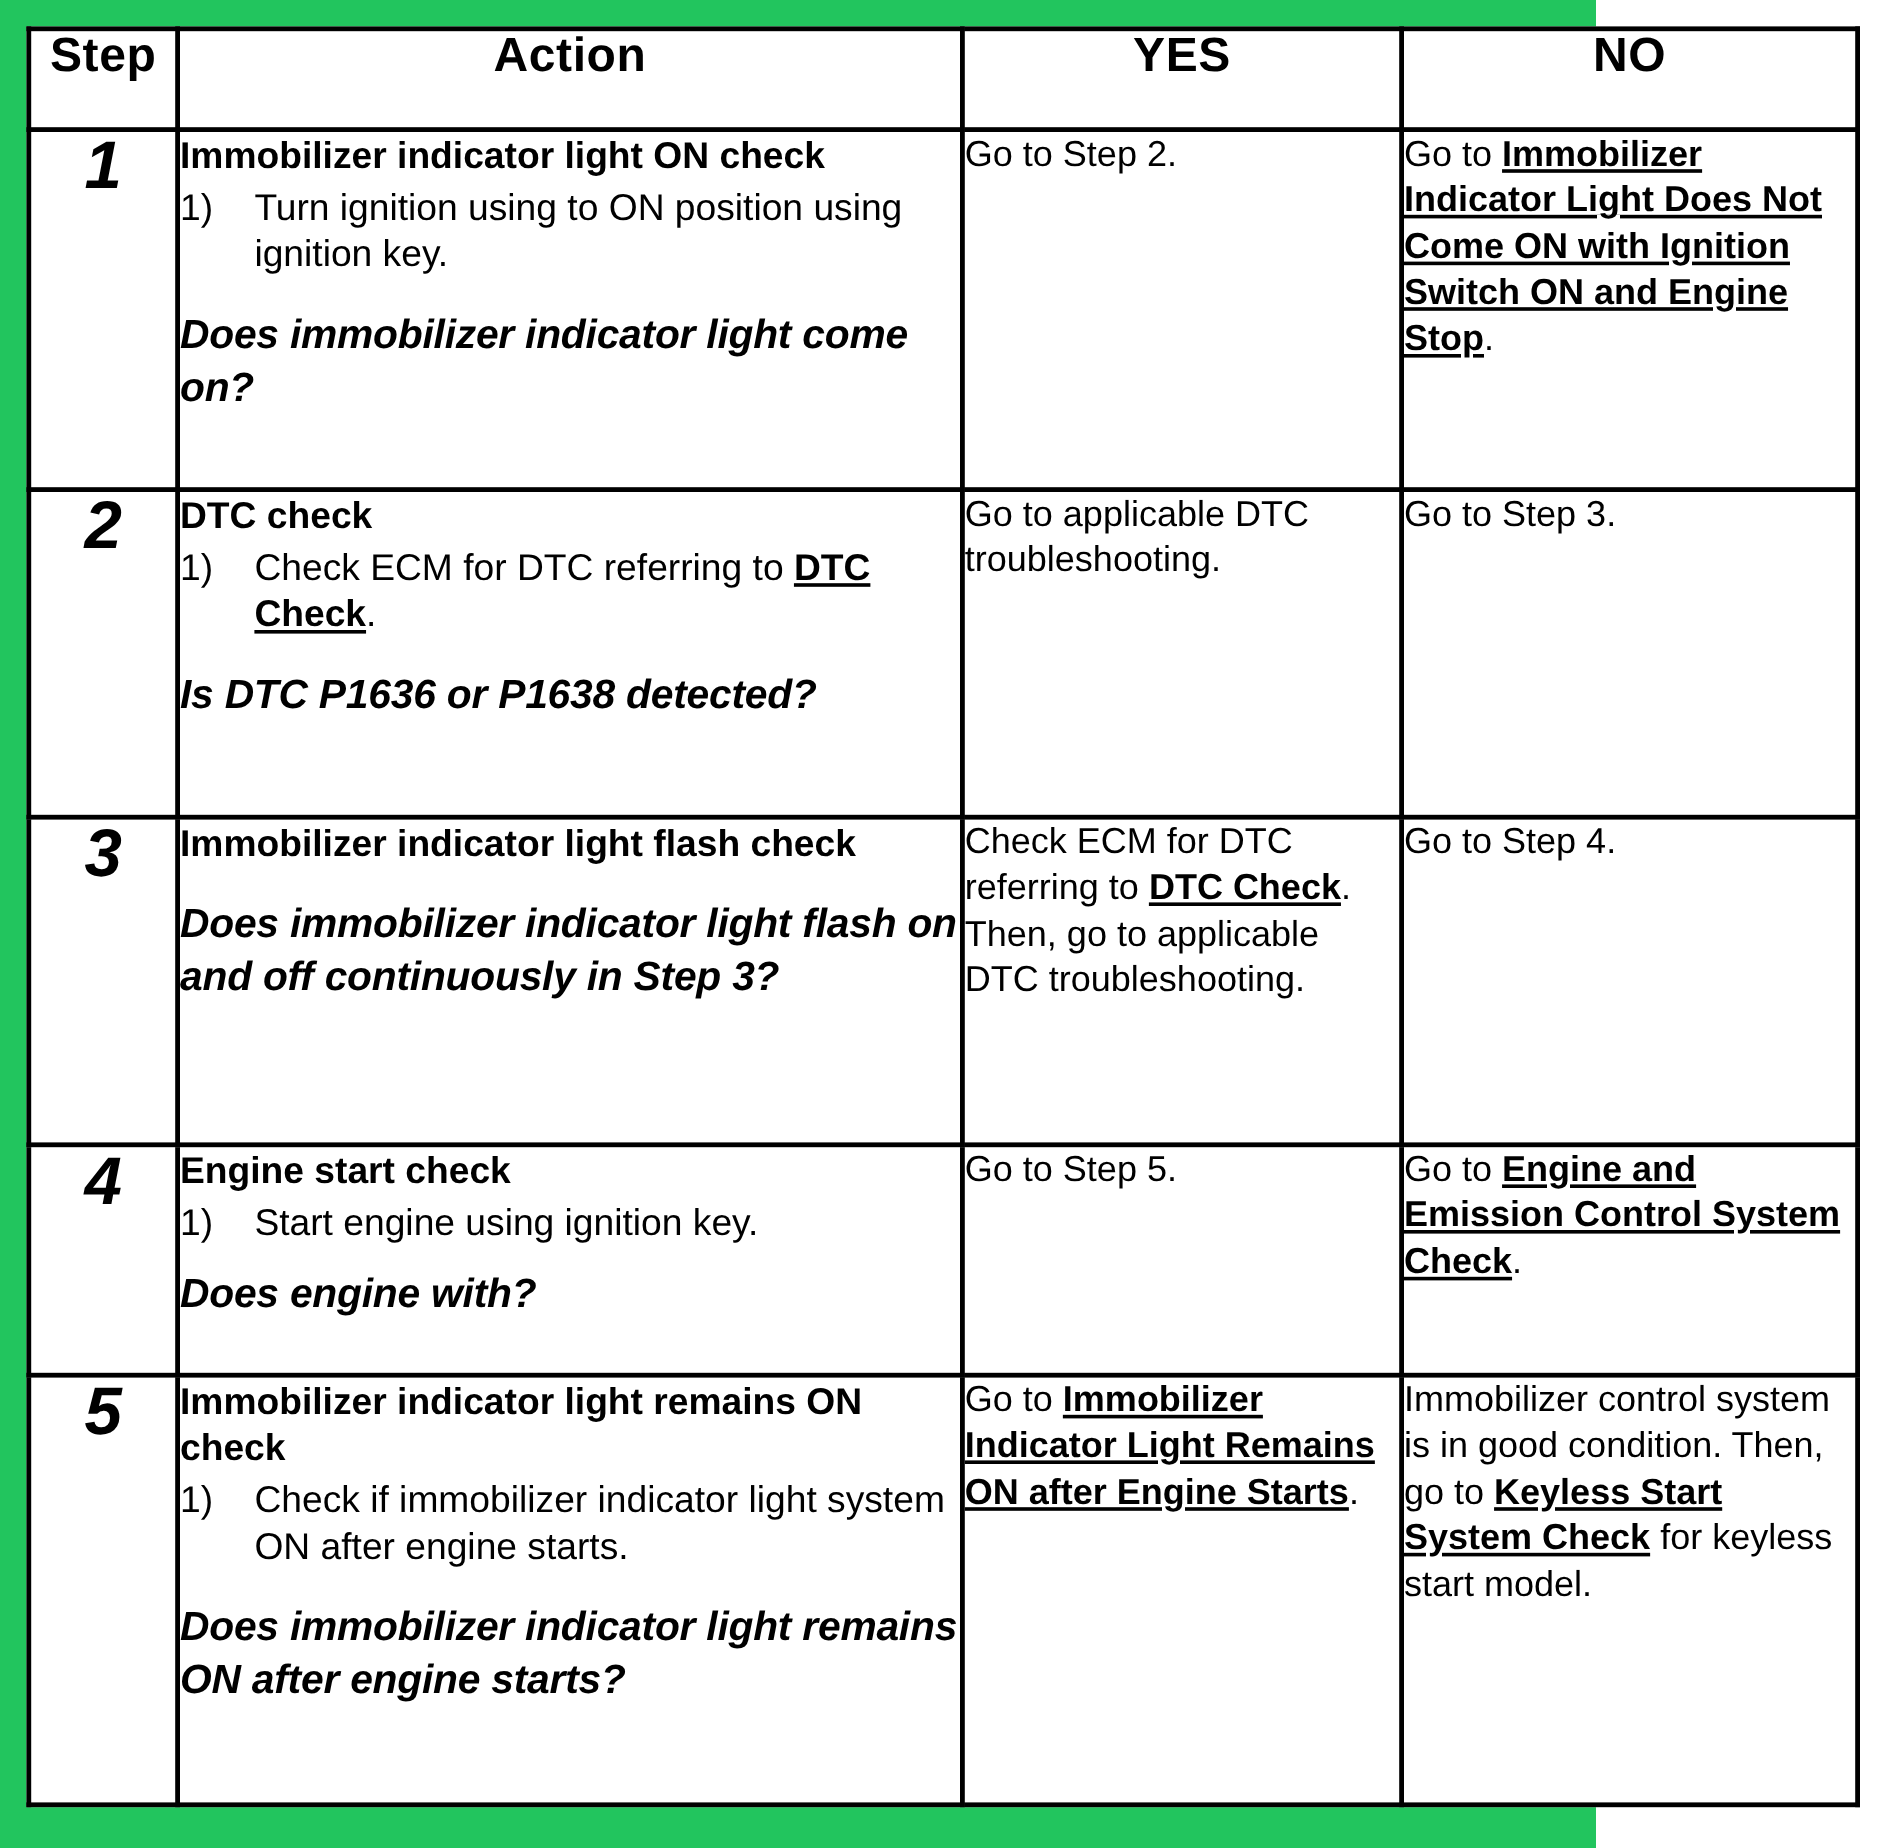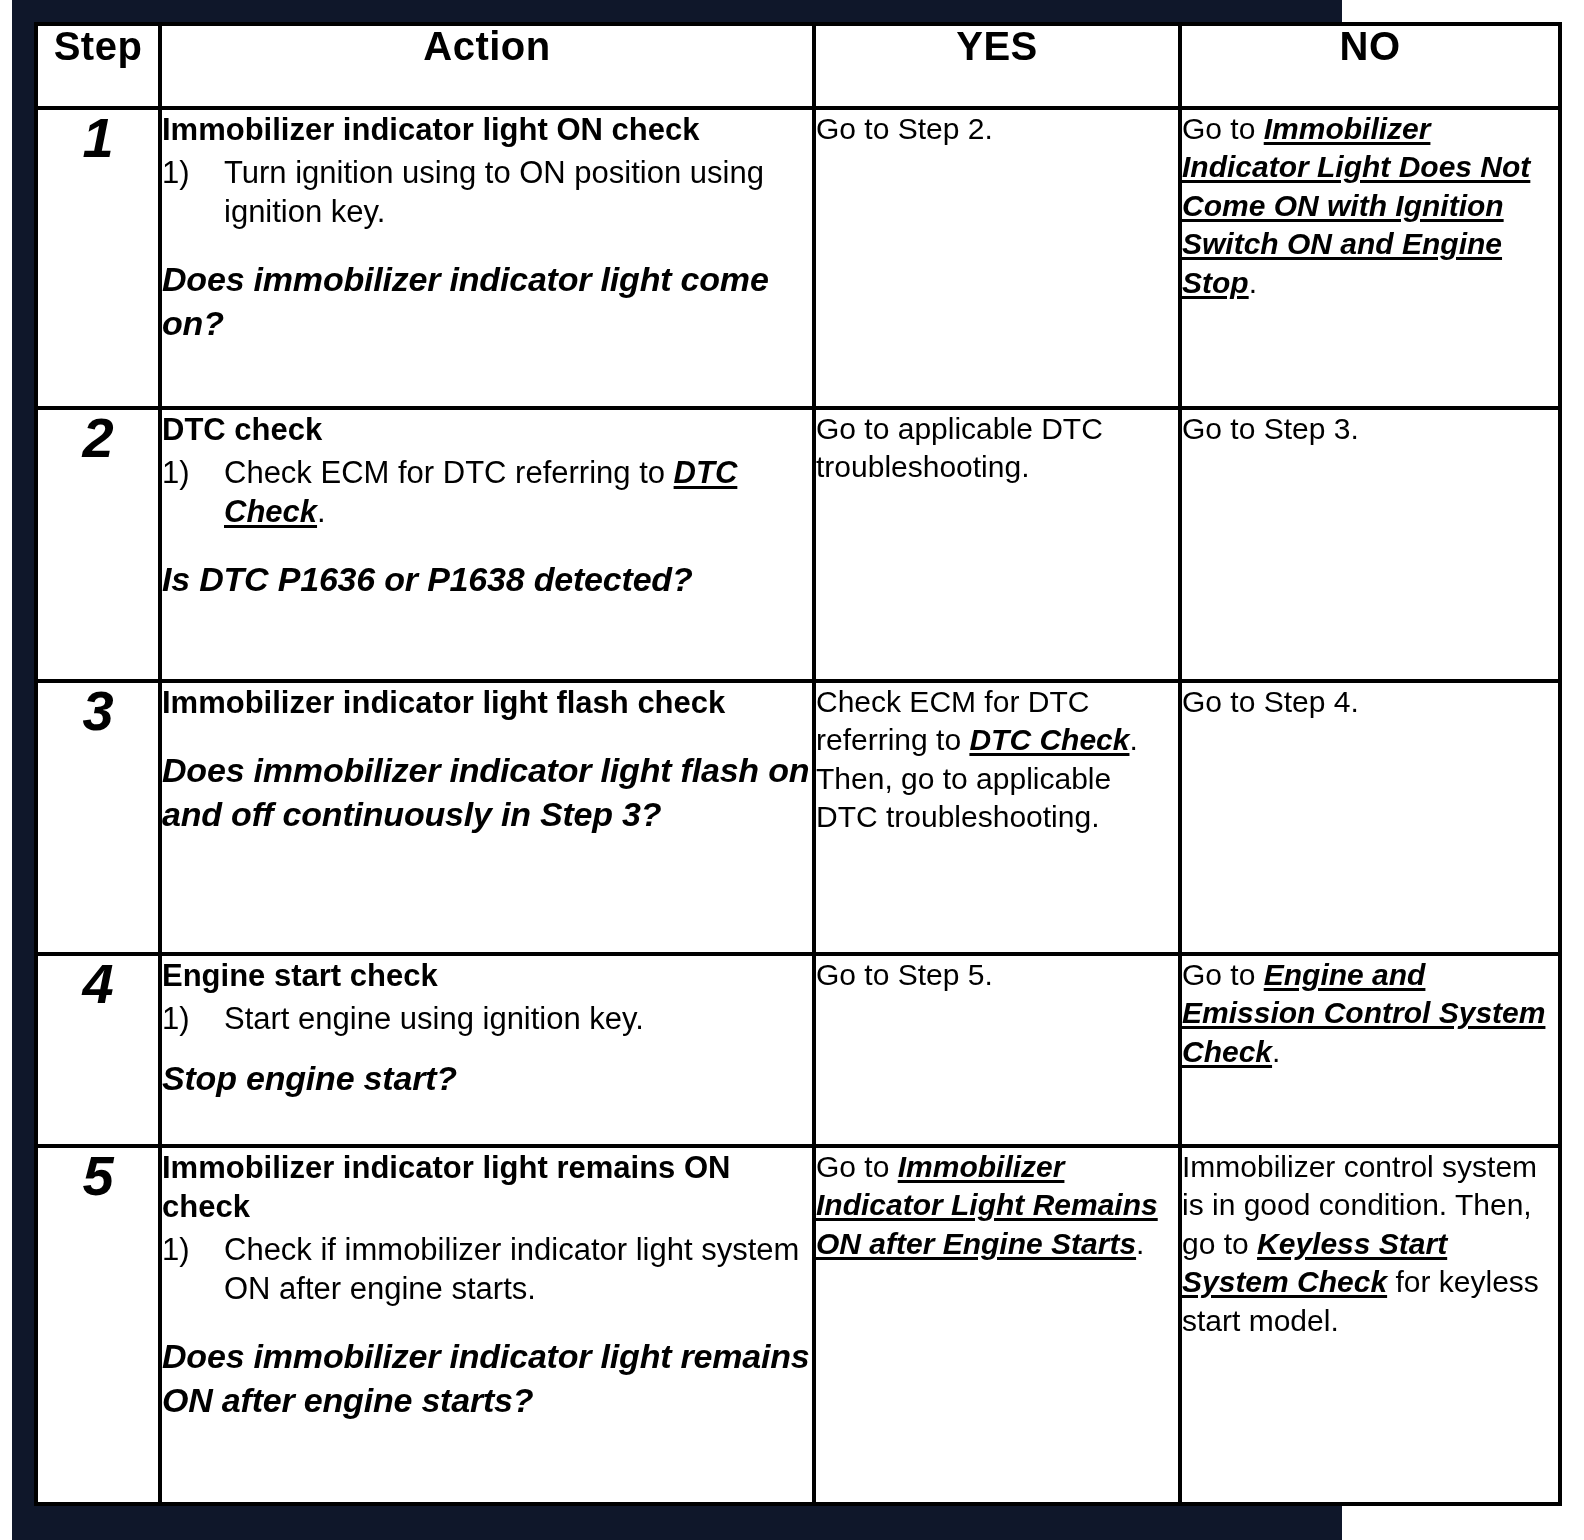--- a/index.html
+++ b/index.html
@@ -12,23 +12,22 @@
     height: 1540px;
     font-family: "Liberation Sans", sans-serif;
     color: #000000;
     -webkit-font-smoothing: none;
   }
 
   #page {
     position: relative;
     width: 1330px;
     height: 1540px;
-    background: #0f172a;
+    background: #22c55e;
     box-sizing: border-box;
-    margin-left: 12px;
   }
 
   table.flowchart {
     position: absolute;
     left: 22px;
     top: 22px;
     width: 1524px;
     border-collapse: collapse;
     table-layout: fixed;
     background: #ffffff;
@@ -109,21 +108,20 @@
     font-weight: bold;
     font-style: italic;
     font-size: 34px;
     line-height: 1.3;
     margin: 26px 0 0 0;
     letter-spacing: -0.2px;
   }
 
   .ref {
     font-weight: bold;
-    font-style: italic;
     text-decoration: underline;
     text-underline-offset: 3px;
   }
 
   .plain { margin: 0; }
 </style>
 </head>
 <body>
 
 <div id="page">
@@ -204,21 +202,21 @@
       <tr style="height:192px;">
         <td class="step-cell">4</td>
         <td class="action-cell">
           <div class="title">Engine start check</div>
           <div class="numlist">
             <div class="nrow">
               <span class="ncount">1)</span>
               <span class="ntext">Start engine using ignition key.</span>
             </div>
           </div>
-          <div class="question" style="margin-top:18px;">Stop engine start?</div>
+          <div class="question" style="margin-top:18px;">Does engine with?</div>
         </td>
         <td class="yes-cell">
           <p class="plain"><span>Go to Step 5.</span></p>
         </td>
         <td class="no-cell">
           <p class="plain"><span>Go to </span><span class="ref">Engine and Emission Control System Check</span><span>.</span></p>
         </td>
       </tr>
 
       <tr style="height:358px;">

